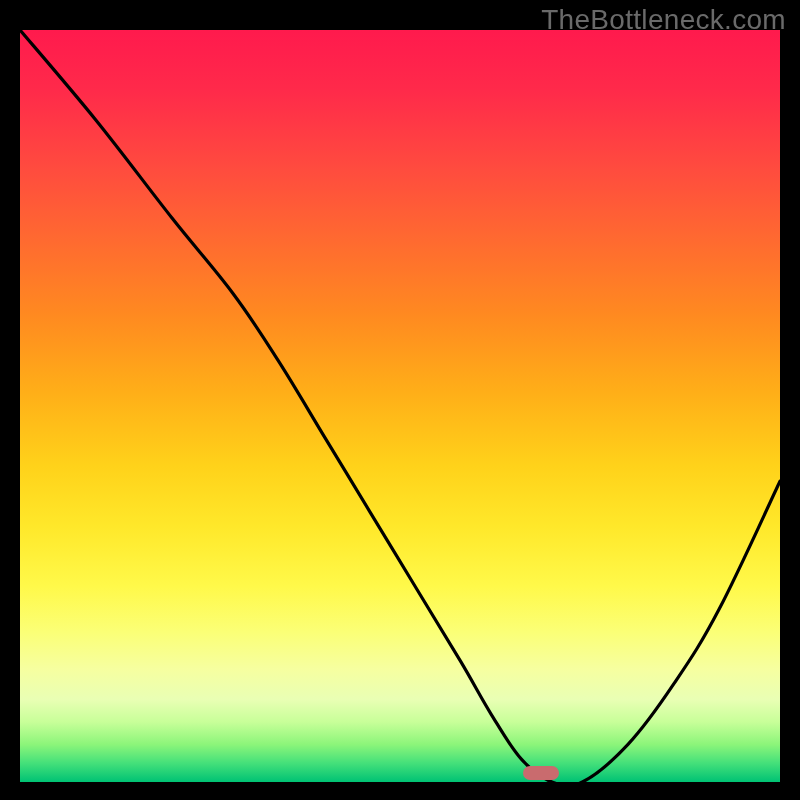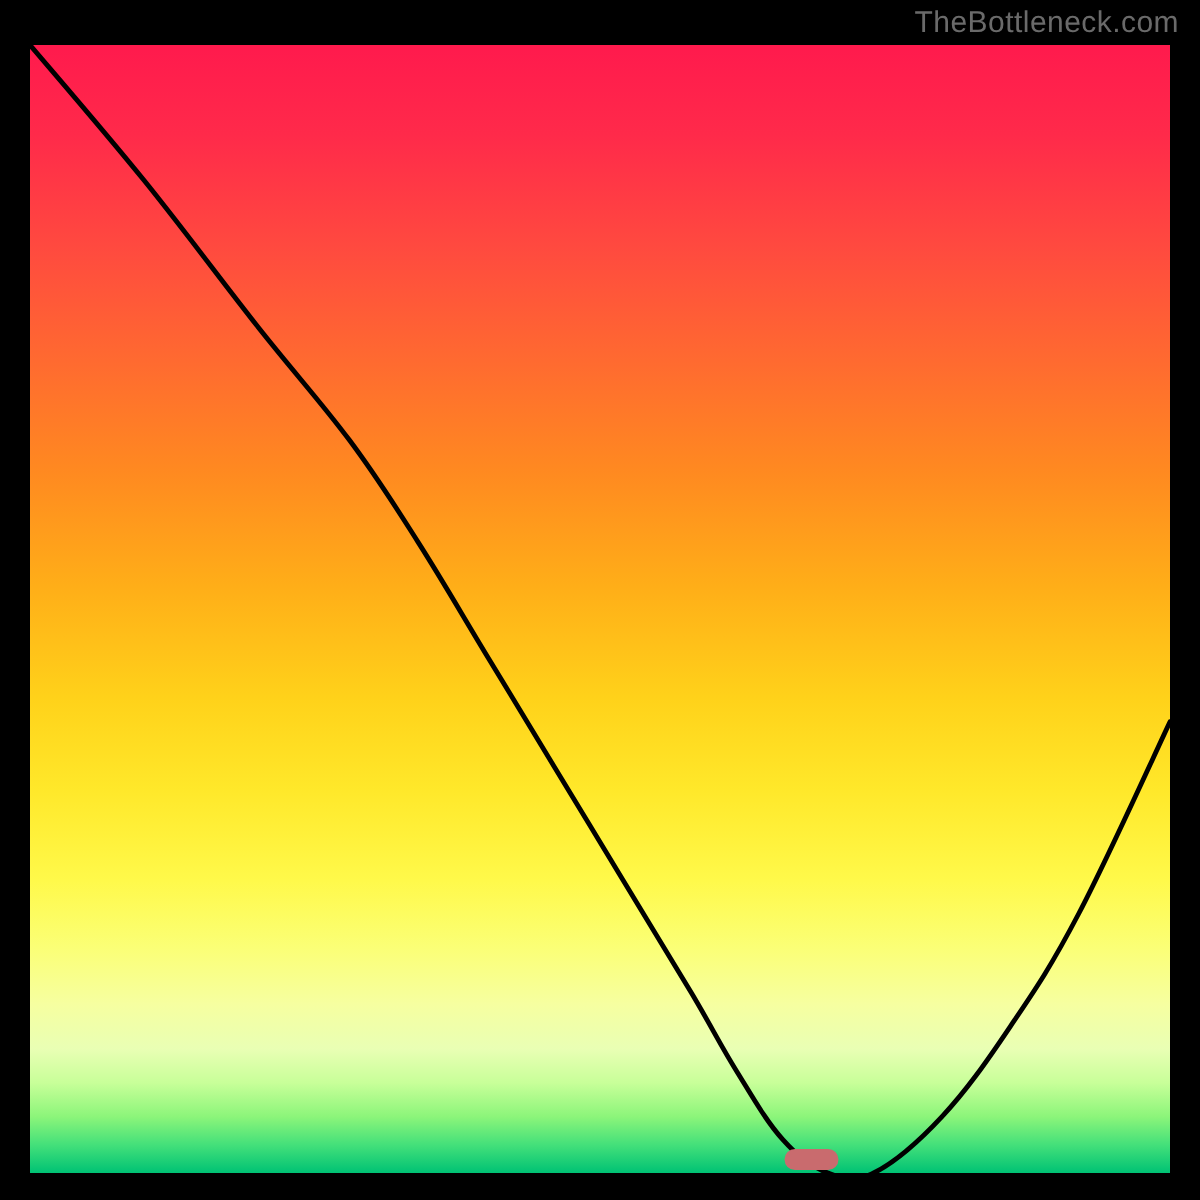--- a/index.html
+++ b/index.html
@@ -40,21 +40,21 @@
       #8cf57a 95%,
       #44e07a 97.5%,
       #00c274 100%
     );
   }
   .watermark {
     position: absolute;
     top: 4px;
     right: 14px;
     color: #6a6a6a;
-    font-size: 20px;
+    font-size: 28px;
     font-weight: 500;
     letter-spacing: 0.3px;
     text-align: center;
   }
   svg.curve {
     position: absolute;
     left: 0;
     top: 0;
     width: 760px;
     height: 752px;

